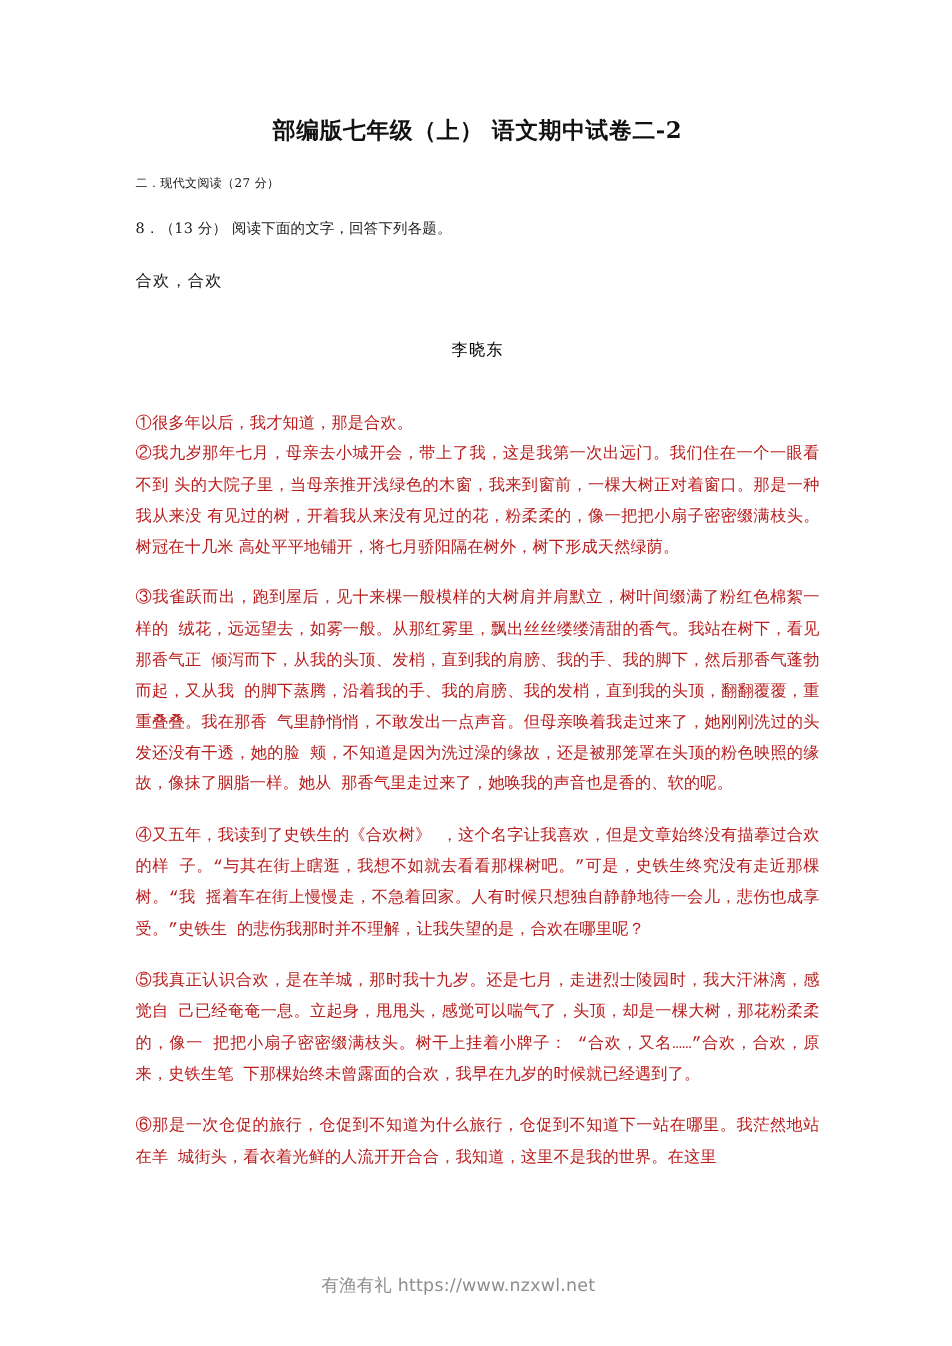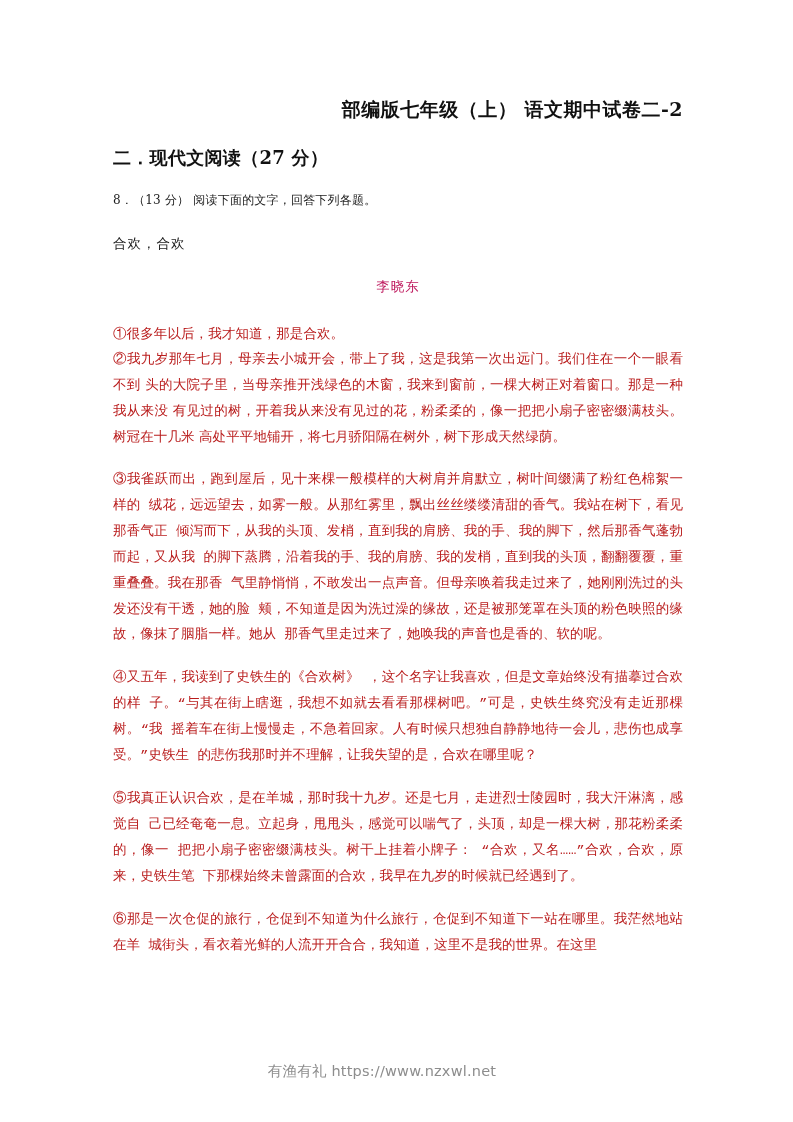--- a/index.html
+++ b/index.html
@@ -25,34 +25,34 @@
   }
   .content {
     position: absolute;
     left: 113px;
     top: 0;
     width: 570px;
   }
 
   
   .doc-title {
-    text-align: right;
+    text-align: center;
     font-size: 19px;
     font-weight: bold;
     letter-spacing: 0.5px;
     margin: 0;
     padding-top: 95px;
     line-height: 1.5;
     color: #111;
   }
 
   
   .section-heading {
-    font-size: 18px;
-    font-weight: bold;
+    font-size: 10px;
+    font-weight: normal;
     margin: 0;
     padding-top: 22px;
     letter-spacing: 0.3px;
     color: #111;
   }
 
   
   .question-line {
     font-size: 12px;
     margin: 0;
@@ -66,24 +66,24 @@
     text-align: left;
     font-size: 13.5px;
     margin: 0;
     padding-top: 26px;
     letter-spacing: 1px;
     color: #1a1a1a;
   }
   .passage-author {
     text-align: center;
     font-size: 13.5px;
-    margin: 1px;
+    margin: 16px;
     padding-top: 24px;
     letter-spacing: 1px;
-    color: #be185d;
+    color: #000000;
   }
 
   
   .passage-body {
     padding-top: 24px;
   }
   .para {
     font-size: 13.5px;
     line-height: 1.92;
     margin: 0;

